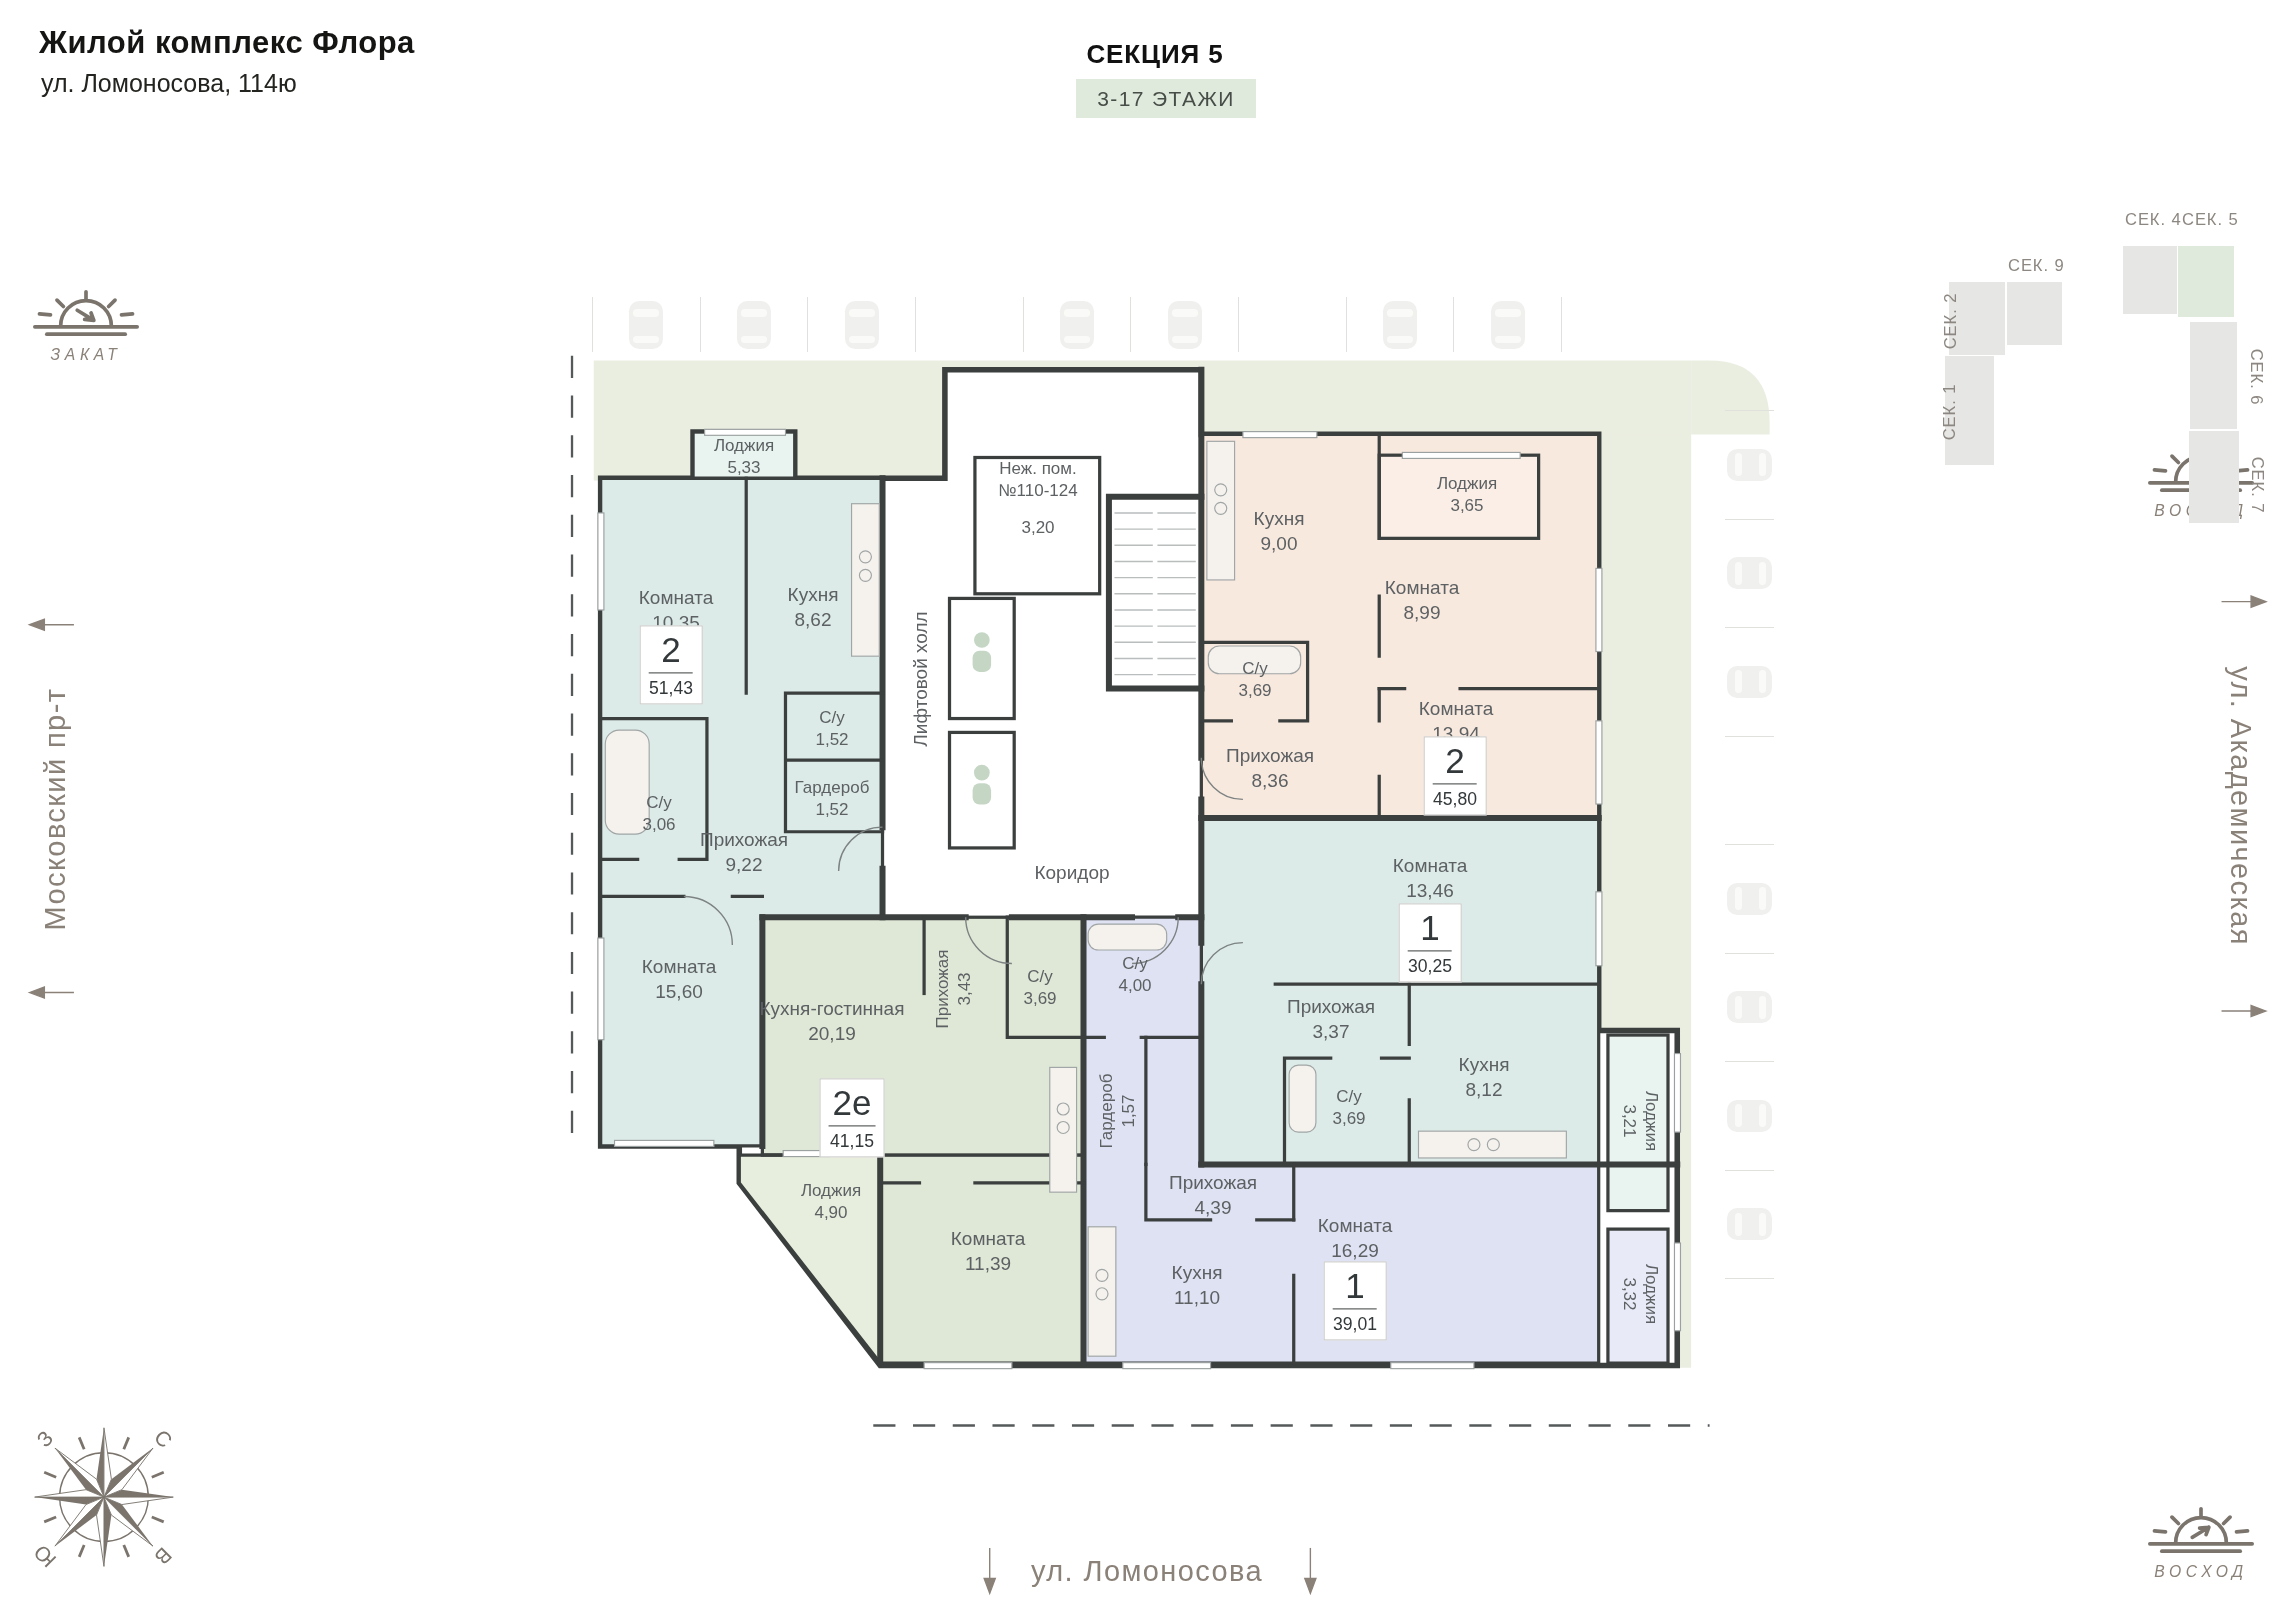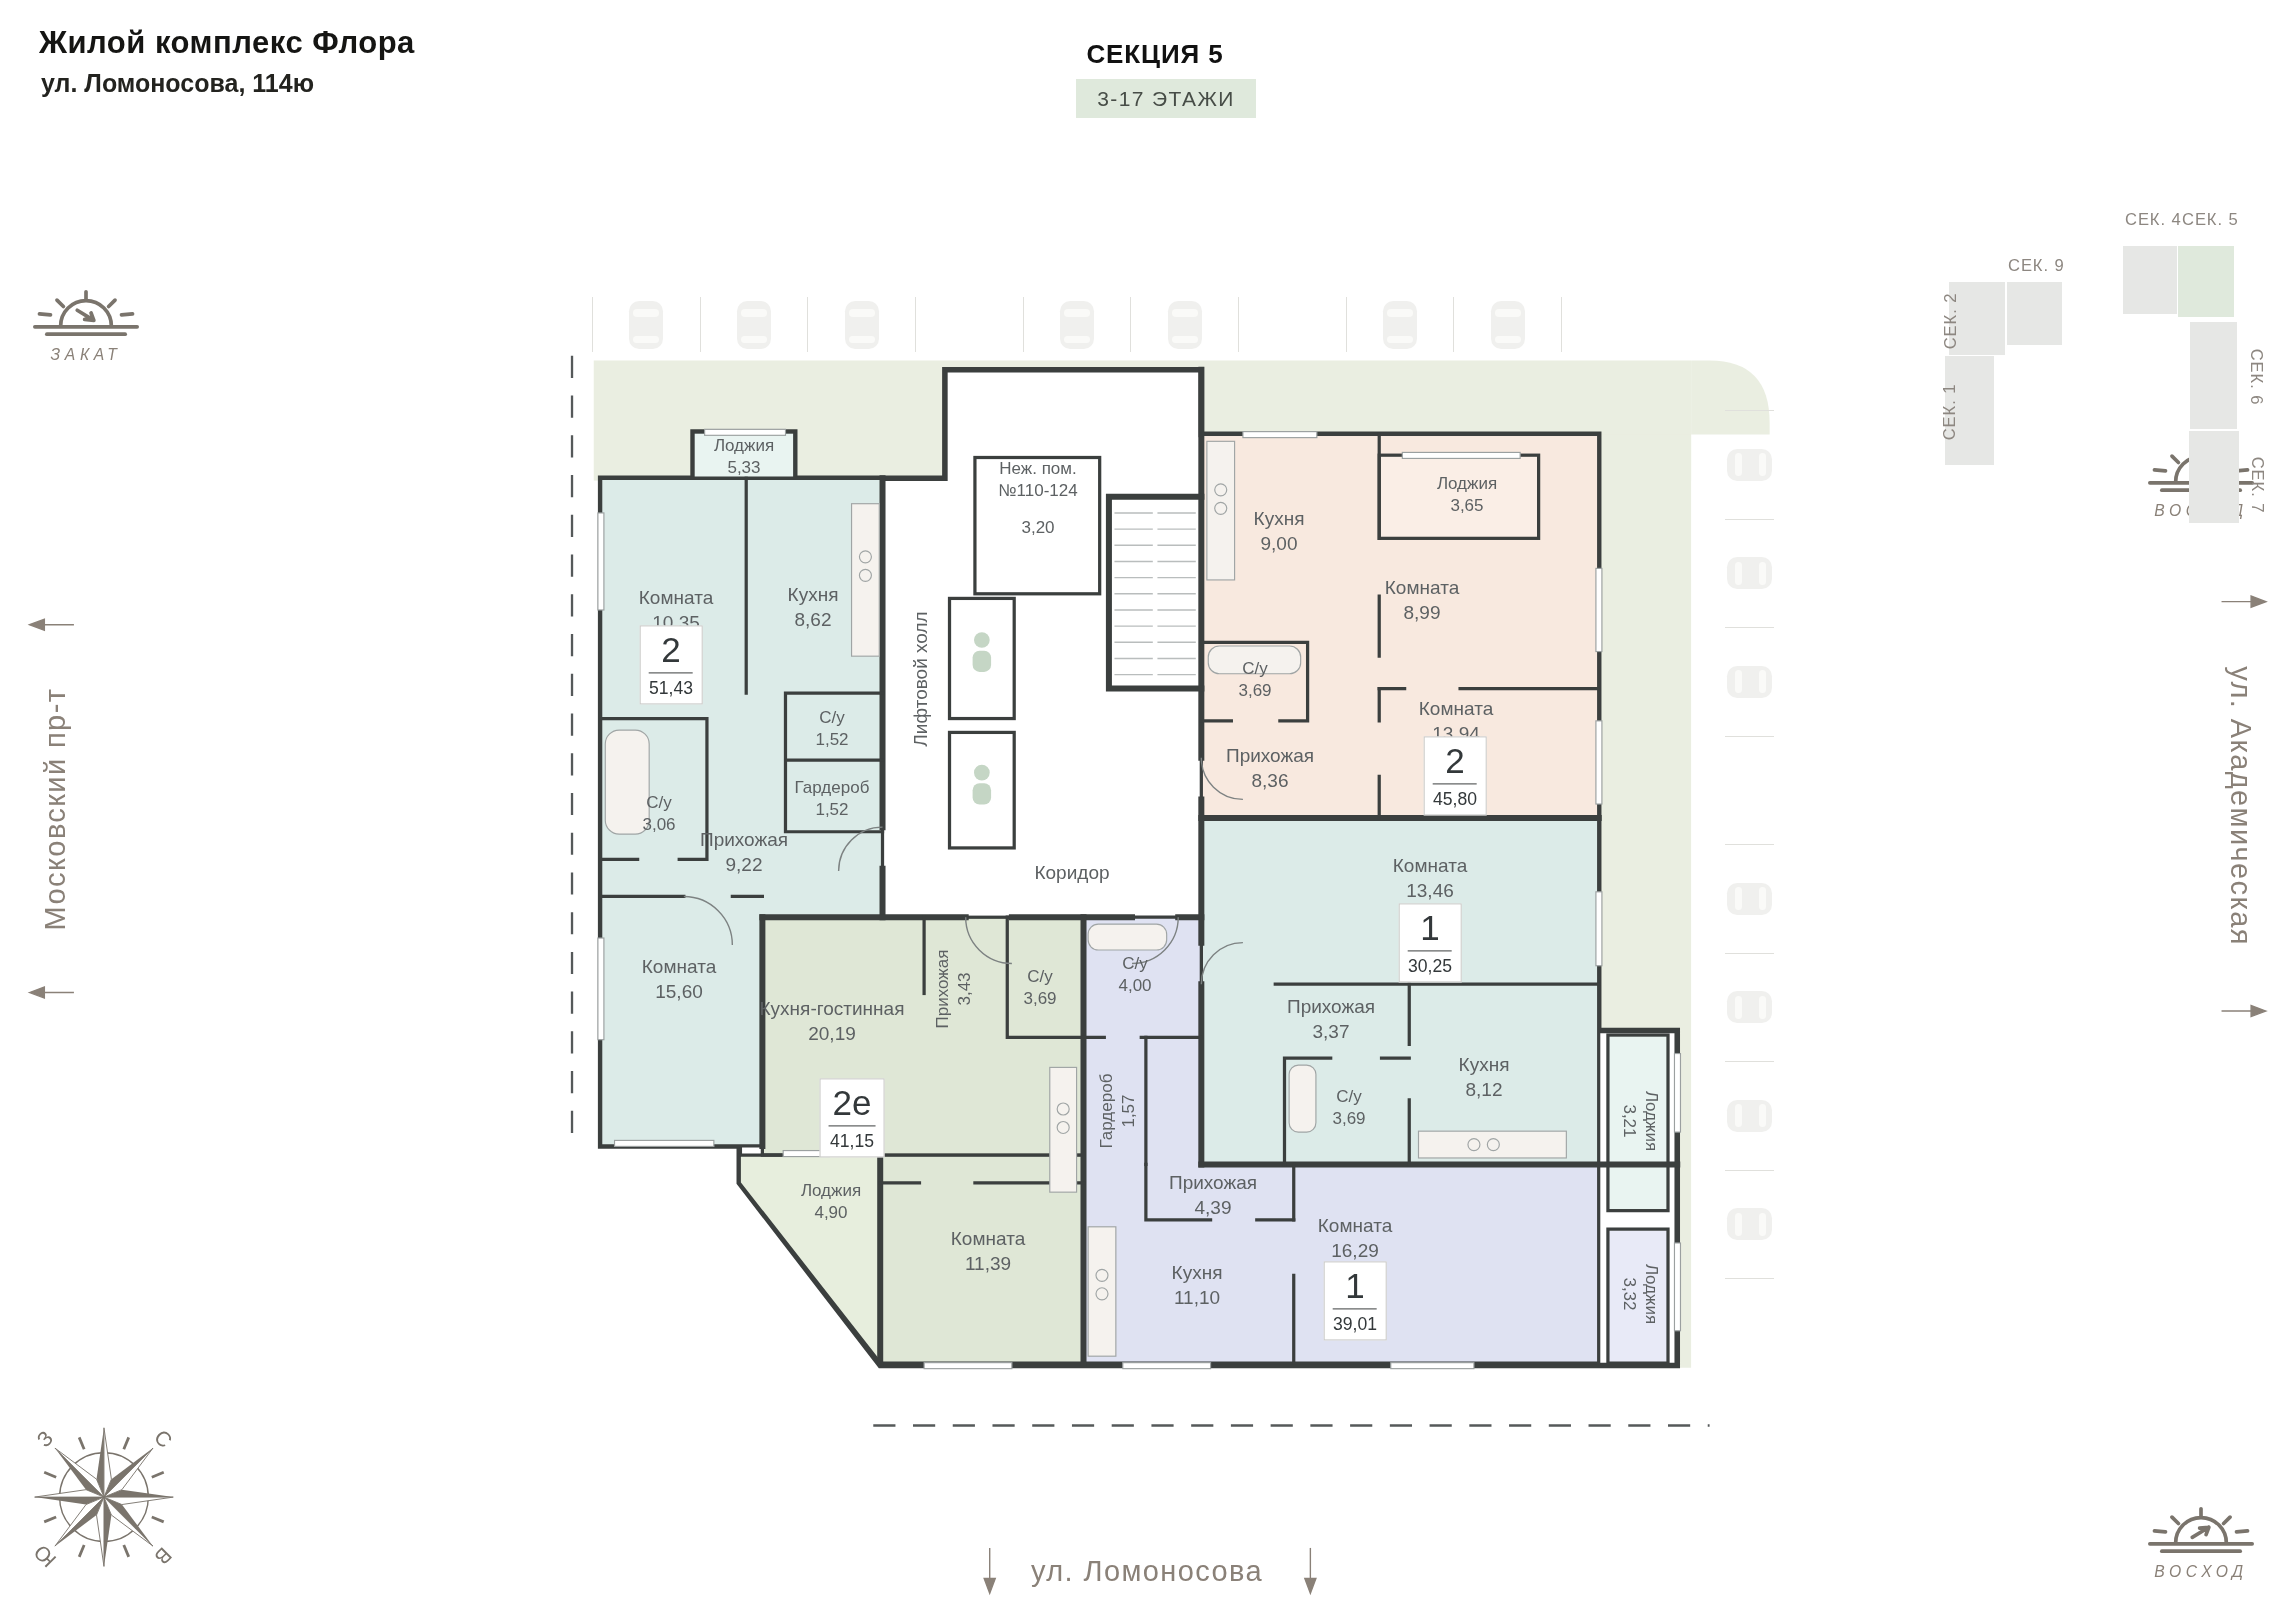--- a/index.html
+++ b/index.html
@@ -2,21 +2,21 @@
 <html style="font-size:7.4px"><head>
 <meta charset="utf-8">
 <style>
   html,body{margin:0;padding:0;background:#fff;}
   #page{position:relative;width:2295px;height:1621px;background:#fff;overflow:hidden;
         font-family:"Liberation Sans",sans-serif;color:#1d1d1b;}
   #plan-svg{position:absolute;left:0;top:0;width:2295px;height:1621px;z-index:1;}
 
   
   .h-title{position:absolute;left:39px;top:25.4px;font-size:31px;font-weight:700;letter-spacing:0.5px;color:#151513;z-index:6;}
-  .h-addr{position:absolute;left:41px;top:69px;font-size:25px;font-weight:700;color:#23231f;z-index:6;}
+  .h-addr{position:absolute;left:41px;top:69px;font-size:25px;font-weight:400;color:#23231f;z-index:6;}
   .cat-box{position:absolute;left:0;top:177px;width:305px;height:81px;background:#dfe9dc;z-index:6;
            display:flex;align-items:center;}
   .cat-box span{padding-left:44px;font-size:35px;color:#23251f;}
 
   .sec-title{position:absolute;left:1007px;top:39px;width:296px;text-align:center;font-size:26px;font-weight:700;letter-spacing:0.9px;color:#111;z-index:6;}
   .floors-box{position:absolute;left:1076px;top:79px;width:180px;height:39px;background:#dfe9dc;z-index:6;
               display:flex;align-items:center;justify-content:center;font-size:21px;letter-spacing:1.4px;color:#474d47;}
 
   
   .logo{position:absolute;left:1934px;top:19.4px;width:213px;z-index:6;text-align:center;}

